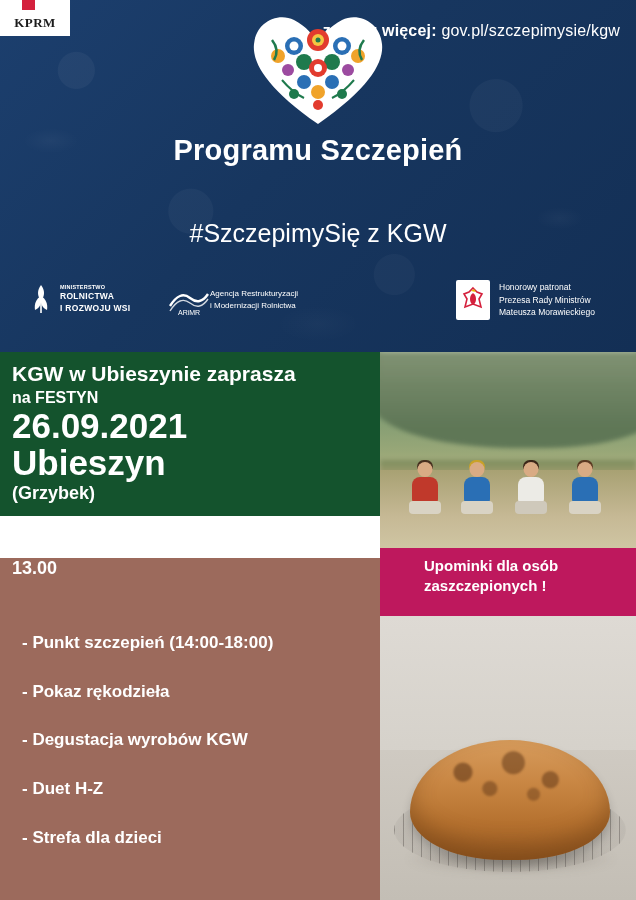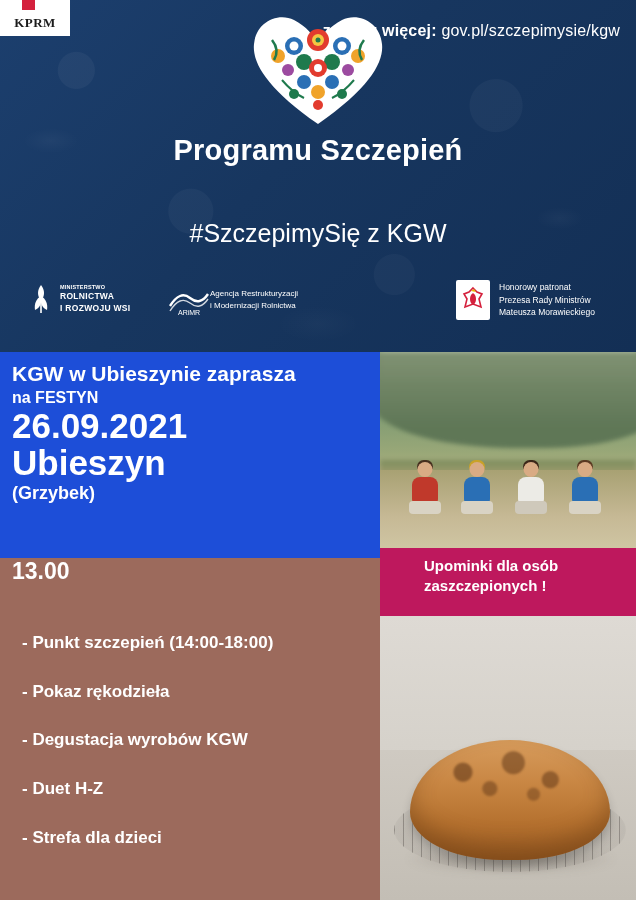--- a/index.html
+++ b/index.html
@@ -169,39 +169,39 @@
     width: 34px; height: 40px; background: #ffffff;
     display: flex; align-items: center; justify-content: center;
     border-radius: 2px;
   }
   .logo-patronat .txt { color: #fff; font-size: 8.5px; line-height: 1.5; }
 
   
   .info-left {
     position: absolute;
     left: 0; top: 352px;
-    width: 380px; height: 206px;
-    background: #1d4ed8;
+    width: 380px; height: 164px;
+    background: #14532d;
     box-sizing: border-box;
     padding: 10px 12px 0 12px;
     color: #ffffff;
   }
   .info-left .l1 { font-size: 21px; font-weight: bold; line-height: 1.1; }
   .info-left .l2 { font-size: 16px; font-weight: bold; margin-top: 4px; }
   .info-left .l3 { font-size: 35px; font-weight: bold; margin-top: 1px; line-height: 1.05; }
   .info-left .l4 { font-size: 35px; font-weight: bold; line-height: 1.05; }
   .info-left .l5 { font-size: 18px; font-weight: bold; margin-top: 1px; }
 
   .time-bar {
     position: absolute;
     left: 0; top: 558px;
     width: 380px; height: 32px;
     background: #9c6a5c;
     color: #ffffff;
-    font-size: 23px;
+    font-size: 18px;
     font-weight: bold;
     box-sizing: border-box;
     padding: 0 0 0 12px;
   }
 
   
   .photo-kids {
     position: absolute;
     left: 380px; top: 352px;
     width: 256px; height: 196px;

